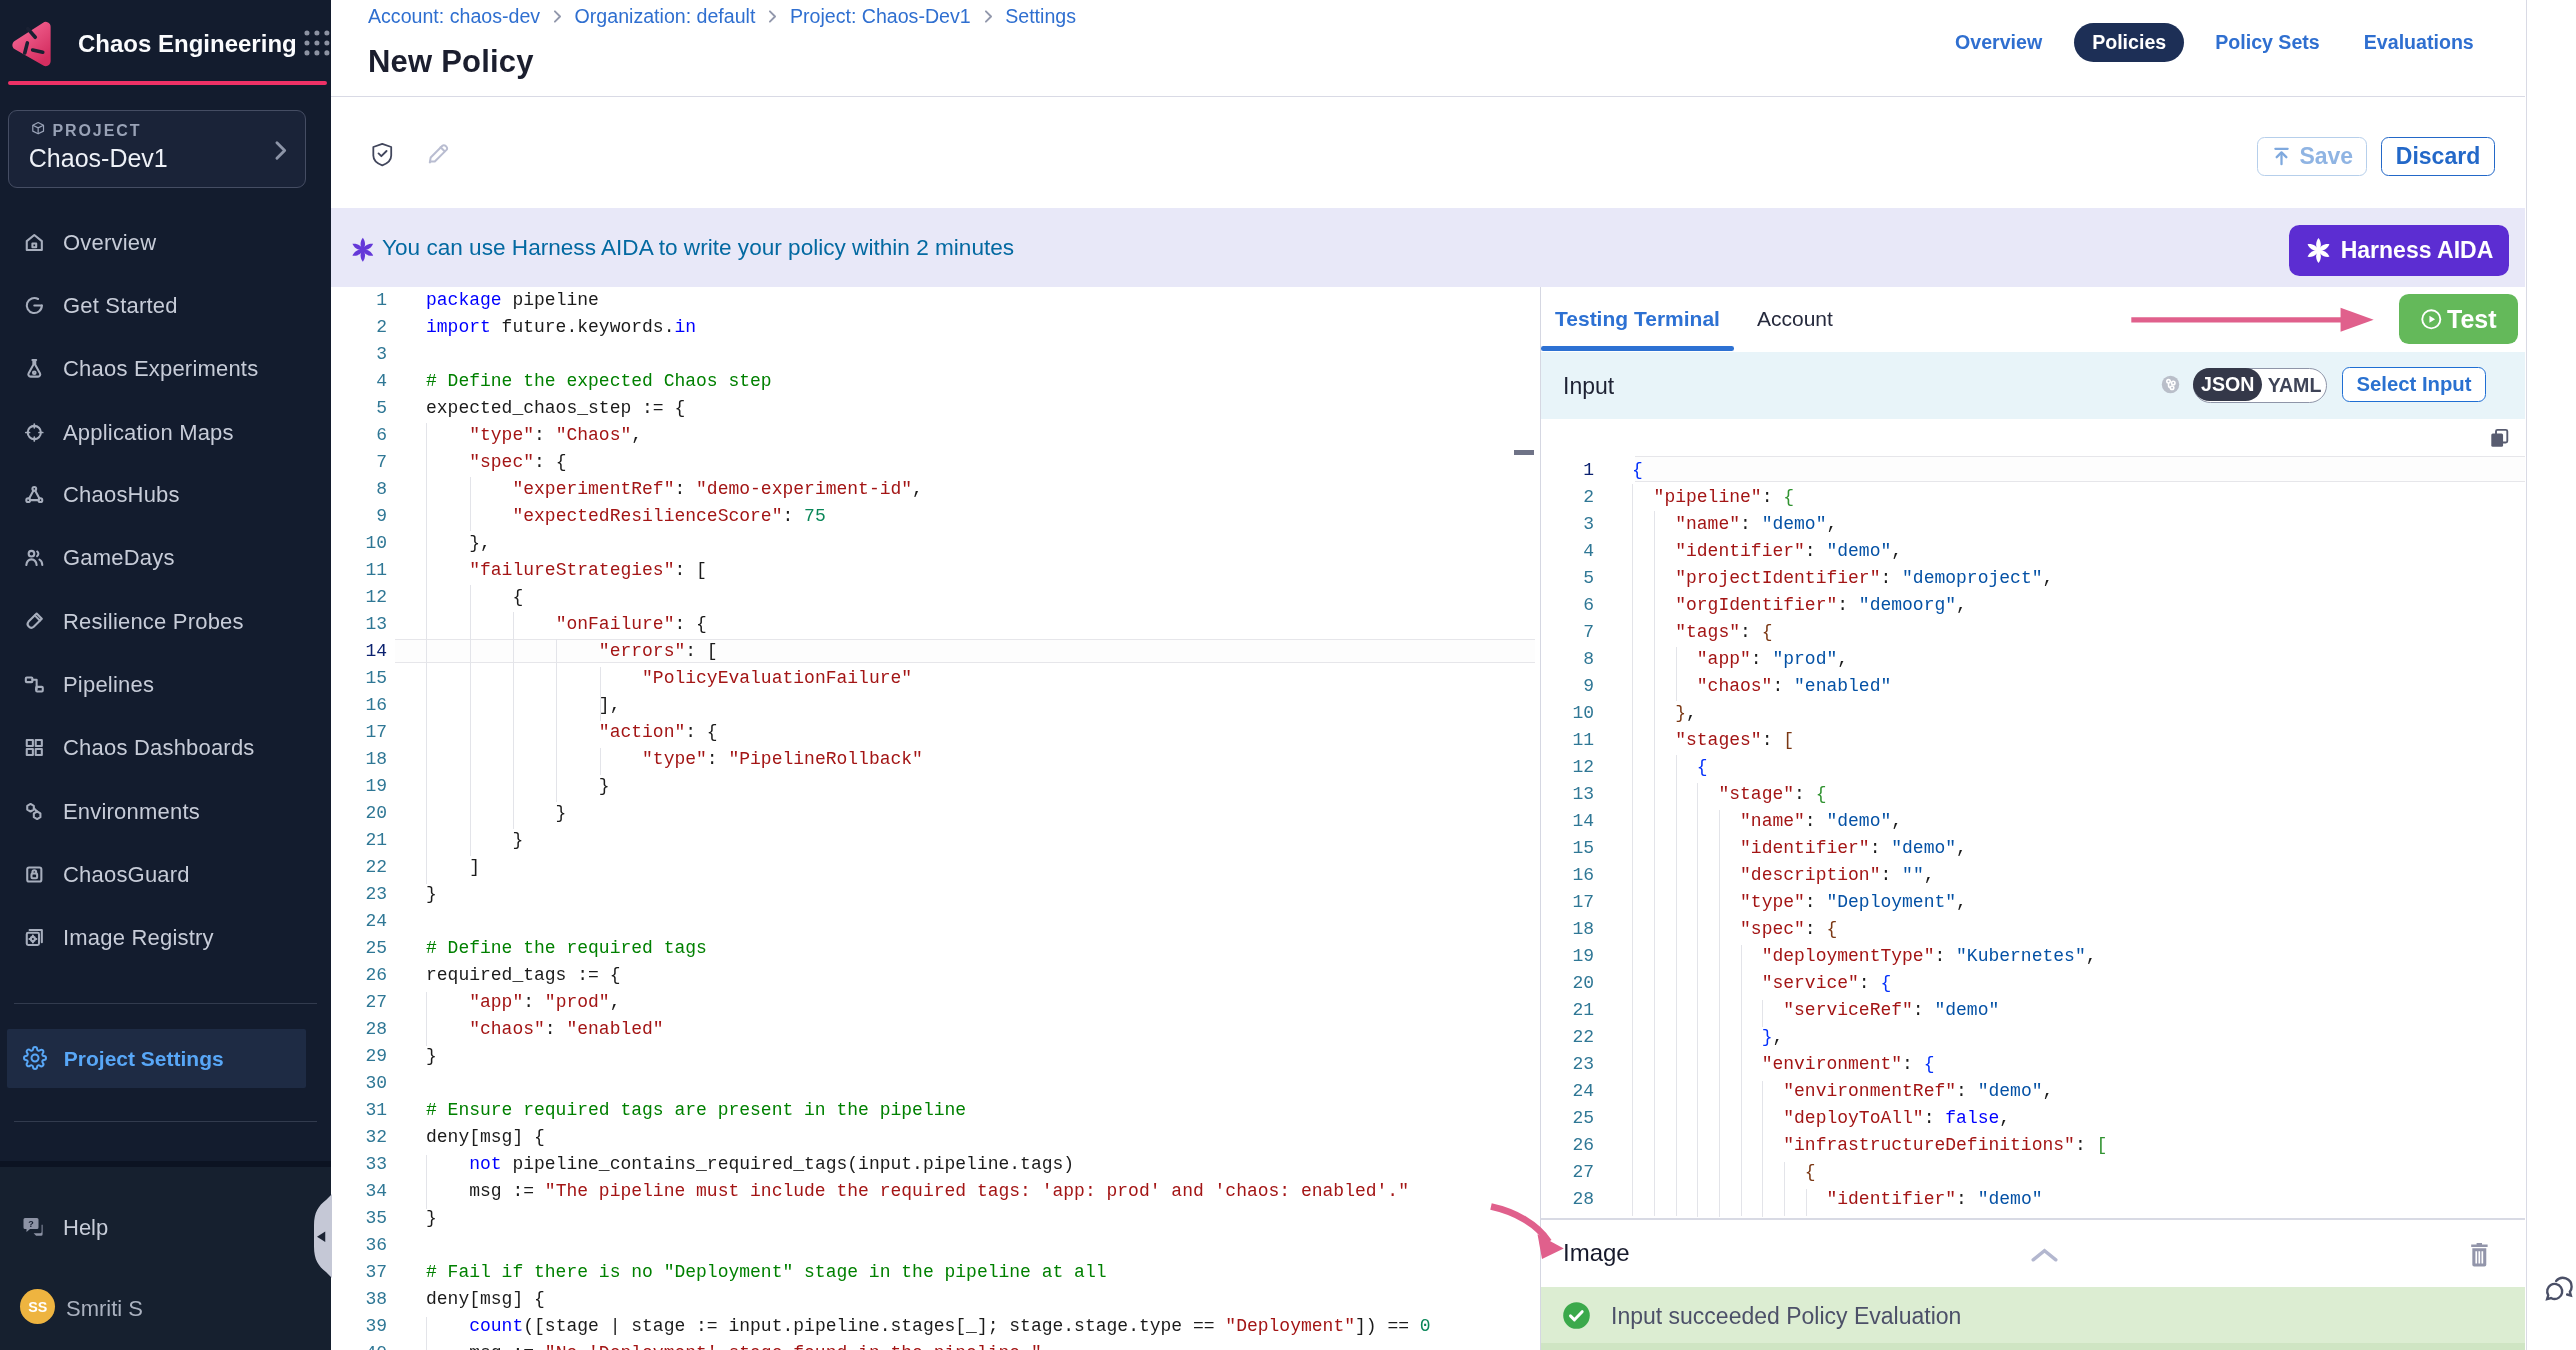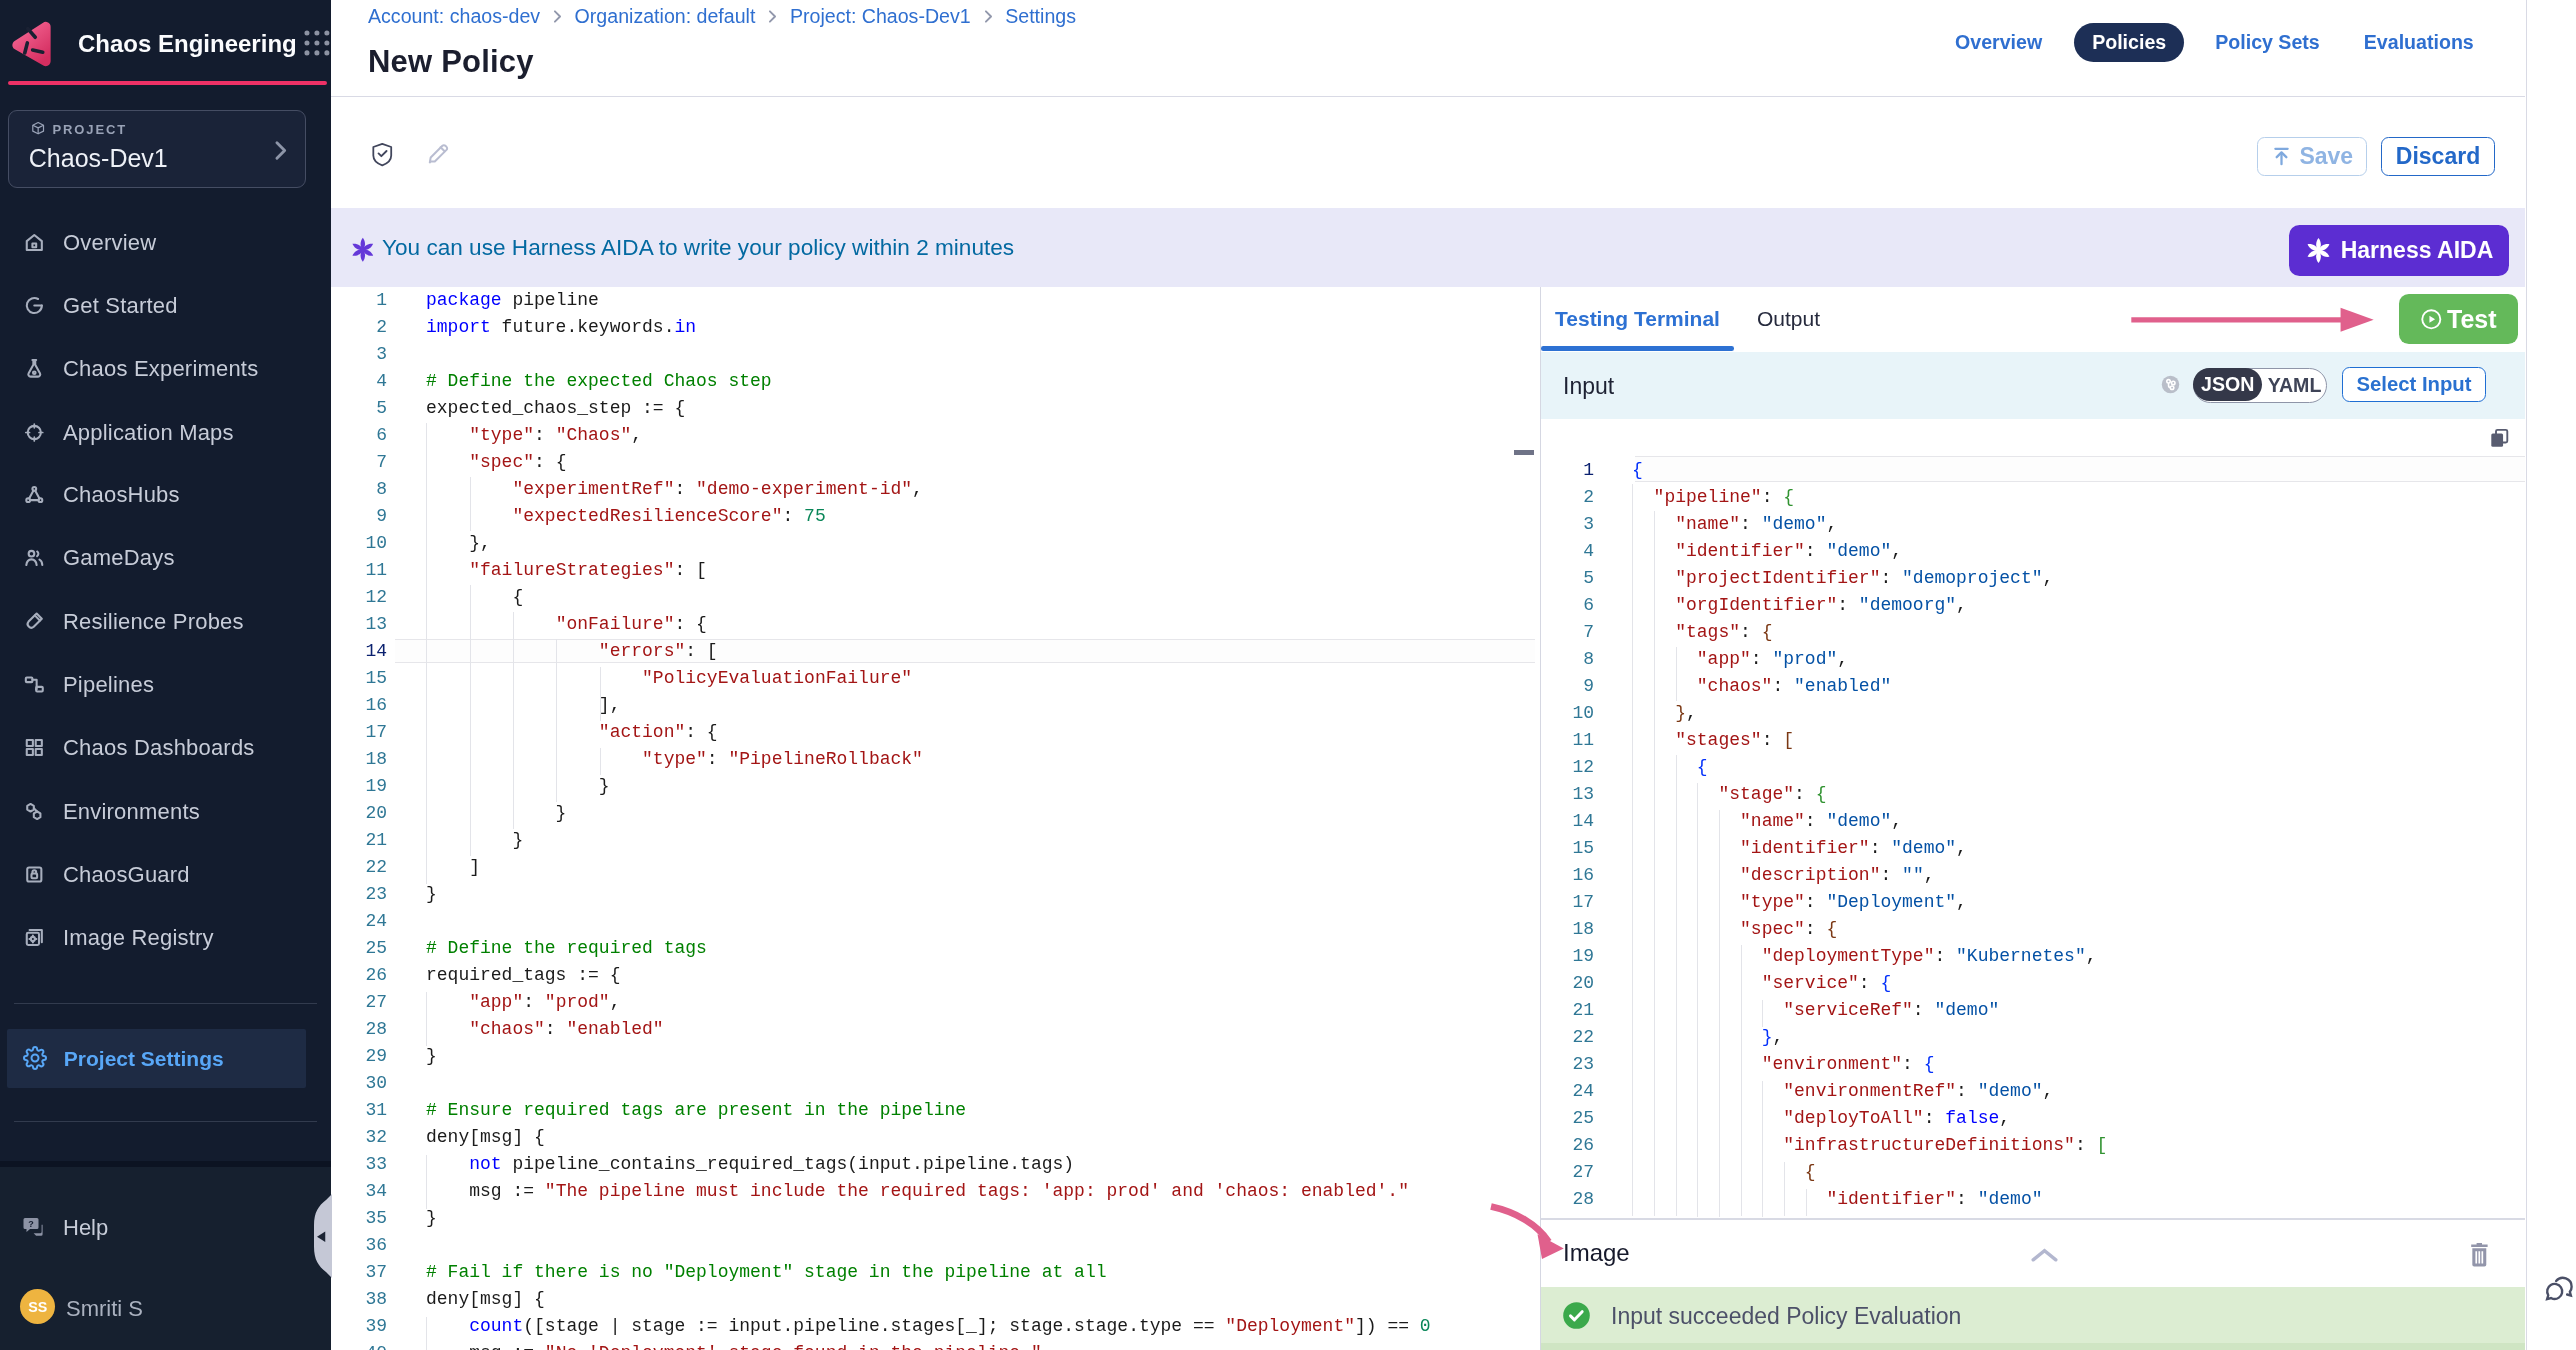--- a/index.html
+++ b/index.html
@@ -47,21 +47,21 @@
         <circle cx="17.4" cy="30.8" r="3.4" fill="#8d93a3"></circle>
         <circle cx="30.8" cy="30.8" r="3.4" fill="#8d93a3"></circle>
       </svg></div>
   <div class="abs" style="left:7.5px;top:81px;width:319px;height:3.8px;background:#ee3166;border-radius:2.3px"></div>
 
   <div class="abs" style="left:7.5px;top:110px;width:298px;height:78px;background:#1a2338;border:1.1px solid #454d63;border-radius:9px">
     <span class="abs" style="left:22px;top:9.8px"><svg width="14.3" height="14.3" viewBox="0 0 24 24" stroke="#9aa3b8" stroke-width="2" fill="none" stroke-linejoin="round">
           <path d="M12 2.5 21 7v10l-9 4.5L3 17V7z"></path>
           <path d="M3 7l9 4.5L21 7M12 11.5V21.5"></path>
         </svg></span>
-    <span class="abs" style="left:44px;top:11.3px;font-size:13px;font-weight:bold;letter-spacing:1.9px;color:#99a2b6">PROJECT</span>
+    <span class="abs" style="left:44px;top:11.3px;font-size:16px;font-weight:bold;letter-spacing:1.9px;color:#99a2b6">PROJECT</span>
     <span class="abs" style="left:20.3px;top:33px;font-size:25px;color:#eef1f7">Chaos-Dev1</span>
     <svg class="abs" style="left:265px;top:29px" width="13.6" height="21" viewBox="0 0 12 19" stroke="#8d95a8" stroke-width="2.6" fill="none" stroke-linecap="round" stroke-linejoin="round">
         <path d="m2.5 2.5 7 7-7 7"></path>
       </svg>
   </div>
 
   <div class="nav" style="top:211px">
       <span class="nico">
         <svg width="23" height="23" viewBox="0 0 24 24" stroke="#a7aebd" stroke-width="2.2" fill="none" stroke-linecap="round" stroke-linejoin="round">
           <path d="M4 10.5 12 4l8 6.5V20H4z"></path>
@@ -372,21 +372,21 @@
 
 <span class="cm"># Fail if there is no "Deployment" stage in the pipeline at all</span>
 deny[msg] {
     <span class="kw">count</span>([stage | stage := input.pipeline.stages[_]; stage.stage.type == <span class="st">"Deployment"</span>]) == <span class="nu">0</span>
     msg := <span class="st">"No 'Deployment' stage found in the pipeline."</span></pre>
 <div class="abs" style="left:1514px;top:450px;width:20.3px;height:5.3px;background:#6f7387"></div>
 
 <div class="abs" style="left:1540px;top:287px;width:0.8px;height:1064px;background:#d5d7e2"></div>
 
 <div class="abs" style="left:1555px;top:307px;font-size:21px;font-weight:bold;color:#2d71d3">Testing Terminal</div>
-<div class="abs" style="left:1757px;top:307px;font-size:21px;font-weight:500;color:#262a3d">Output</div>
+<div class="abs" style="left:1757px;top:307px;font-size:21px;font-weight:500;color:#262a3d">Account</div>
 <div class="abs" style="left:1541px;top:346px;width:193px;height:5.3px;background:#2d71d3;border-radius:2.3px"></div>
 
 <svg class="abs" style="left:2131px;top:307px" width="243" height="25.6" viewBox="0 0 322 34">
     <path d="M0 17h282" stroke="#e0608c" stroke-width="7"></path>
     <path d="M278 1 322 17 278 33z" fill="#e0608c"></path>
   </svg>
 
 <div class="abs" style="left:2399px;top:294px;width:119px;height:50px;background:#64b95a;border-radius:9.8px;display:flex;align-items:center;justify-content:center;gap:4px">
   <svg width="22.6" height="22.6" viewBox="0 0 24 24" fill="none" stroke="#ffffff" stroke-width="2">
       <circle cx="12" cy="12" r="9.6"></circle>

